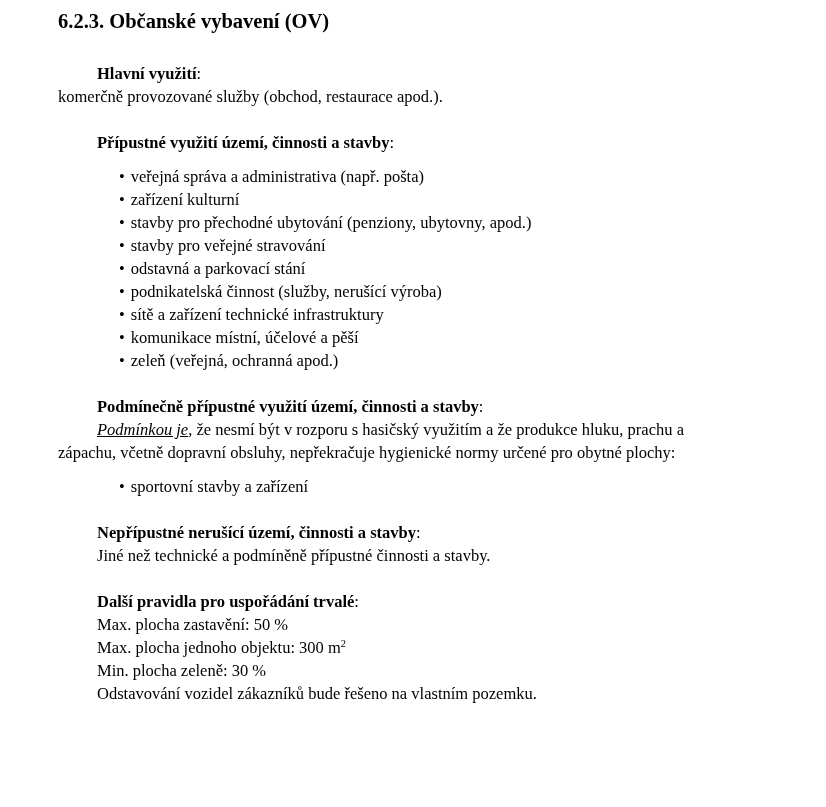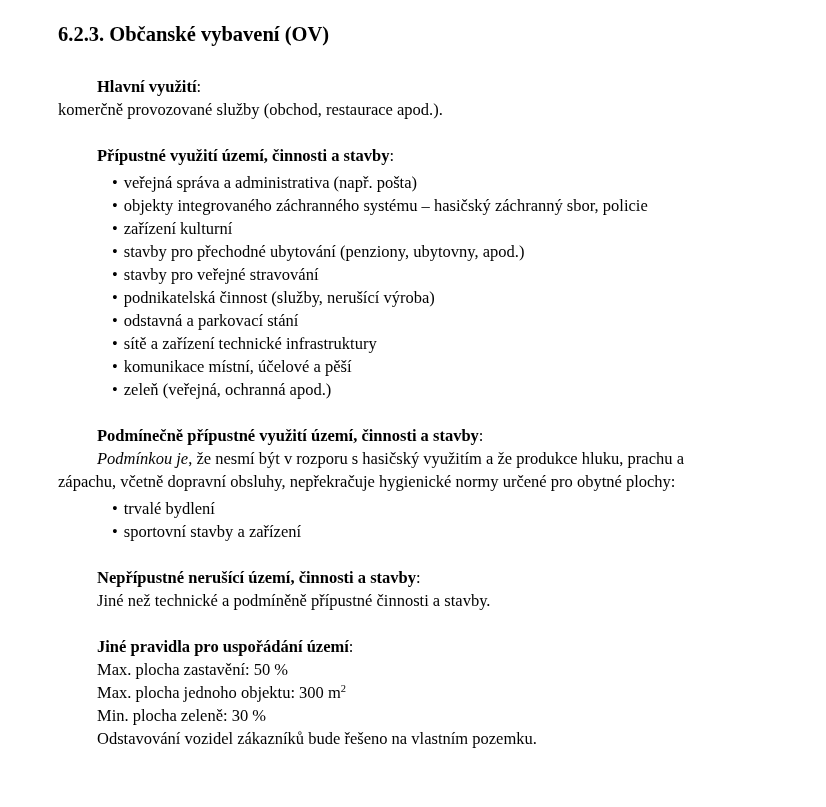--- a/index.html
+++ b/index.html
@@ -4,81 +4,79 @@
 <style>
   html, body { margin: 0; padding: 0; background: #ffffff; }
   body {
     width: 826px; height: 807px; overflow: hidden;
     font-family: "Liberation Serif", "DejaVu Serif", serif;
     color: #000000;
   }
   .page {
     box-sizing: border-box;
     width: 826px; height: 773px;
-    padding: 19px 14px 0 58px;
+    padding: 6px 14px 0 58px;
     overflow: hidden;
   }
   .title {
     font-size: 20.5px; line-height: 30px; font-weight: bold;
     margin: 0 0 26px 0;
   }
   .sec { margin-top: 23px; }
   .line, .heading { font-size: 16.5px; line-height: 23px; }
   .heading .b { font-weight: bold; text-align: right; }
   .indent { padding-left: 39px; }
-  ul.bullets { margin: 4px; padding: 0; list-style: none; }
+  ul.bullets { margin: 11px; padding: 0; list-style: none; }
   li.line { padding-left: 50px; }
   .blt { margin-right: 6px; }
-  .it { font-style: italic; }
+  .it { font-style: italic; text-decoration: underline; }
   .sup { font-size: 10.5px; line-height: 0; vertical-align: 6px; }
 </style>
 </head>
 <body>
 
 <div class="page">
 
   <h1 class="title">6.2.3. Občanské vybavení (OV)</h1>
 
   <section class="sec" style="margin-top:0">
     <div class="heading indent"><span class="b">Hlavní využití</span><span>:</span></div>
     <div class="line">komerčně provozované služby (obchod, restaurace apod.).</div>
   </section>
 
   <section class="sec">
     <div class="heading indent"><span class="b">Přípustné využití území, činnosti a stavby</span><span>:</span></div>
     <ul class="bullets">
       <li class="line"><span class="blt">•</span><span>veřejná správa a administrativa (např. pošta)</span></li>
-      <li class="line"><span class="blt">•</span><span>objekty integrovaného záchranného systému – hasičský záchranný sbor, policie</span></li>
       <li class="line"><span class="blt">•</span><span>zařízení kulturní</span></li>
       <li class="line"><span class="blt">•</span><span>stavby pro přechodné ubytování (penziony, ubytovny, apod.)</span></li>
       <li class="line"><span class="blt">•</span><span>stavby pro veřejné stravování</span></li>
+      <li class="line"><span class="blt">•</span><span>odstavná a parkovací stání</span></li>
       <li class="line"><span class="blt">•</span><span>podnikatelská činnost (služby, nerušící výroba)</span></li>
-      <li class="line"><span class="blt">•</span><span>odstavná a parkovací stání</span></li>
       <li class="line"><span class="blt">•</span><span>sítě a zařízení technické infrastruktury</span></li>
       <li class="line"><span class="blt">•</span><span>komunikace místní, účelové a pěší</span></li>
       <li class="line"><span class="blt">•</span><span>zeleň (veřejná, ochranná apod.)</span></li>
     </ul>
   </section>
 
   <section class="sec">
     <div class="heading indent"><span class="b">Podmínečně přípustné využití území, činnosti a stavby</span><span>:</span></div>
     <div class="line indent"><span class="it">Podmínkou je</span><span>, že nesmí být v rozporu s hasičský využitím a že produkce hluku, prachu a</span></div>
     <div class="line">zápachu, včetně dopravní obsluhy, nepřekračuje hygienické normy určené pro obytné plochy:</div>
     <ul class="bullets">
-      <li class="line"><span class="blt">•</span><span>trvalé bydlení</span></li>
       <li class="line"><span class="blt">•</span><span>sportovní stavby a zařízení</span></li>
     </ul>
   </section>
 
   <section class="sec">
     <div class="heading indent"><span class="b">Nepřípustné nerušící území, činnosti a stavby</span><span>:</span></div>
     <div class="line indent">Jiné než technické a podmíněně přípustné činnosti a stavby.</div>
   </section>
 
   <section class="sec">
-    <div class="heading indent"><span class="b">Jiné pravidla pro uspořádání území</span><span>:</span></div>
+    <div class="heading indent"><span class="b">Další pravidla pro uspořádání trvalé</span><span>:</span></div>
     <div class="line indent">Max. plocha zastavění: 50 %</div>
     <div class="line indent"><span>Max. plocha jednoho objektu: 300 m</span><span class="sup">2</span></div>
     <div class="line indent">Min. plocha zeleně: 30 %</div>
     <div class="line indent">Odstavování vozidel zákazníků bude řešeno na vlastním pozemku.</div>
   </section>
 
 </div>
 
 </body></html>

